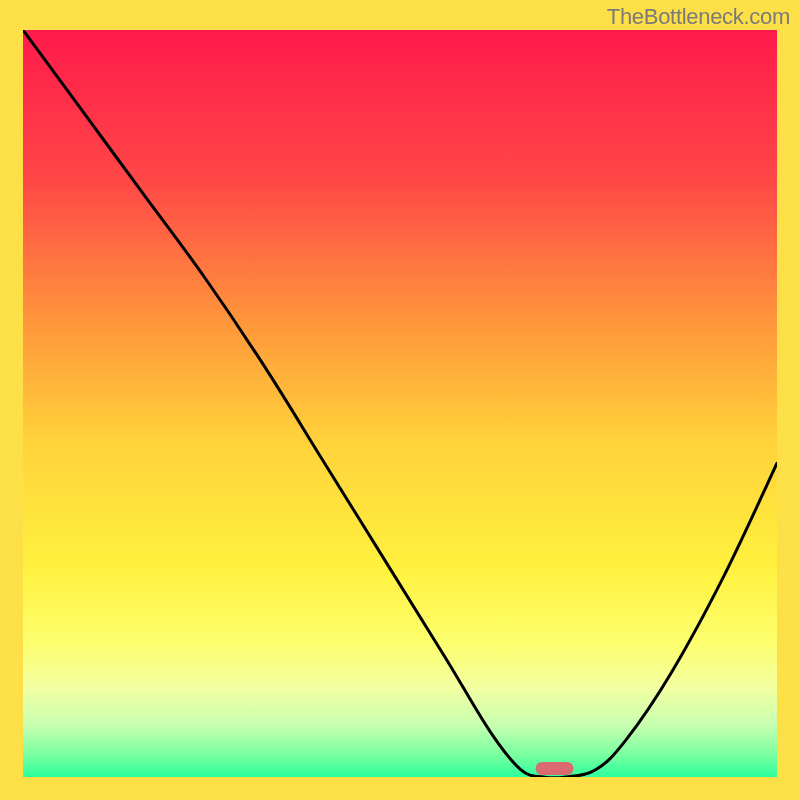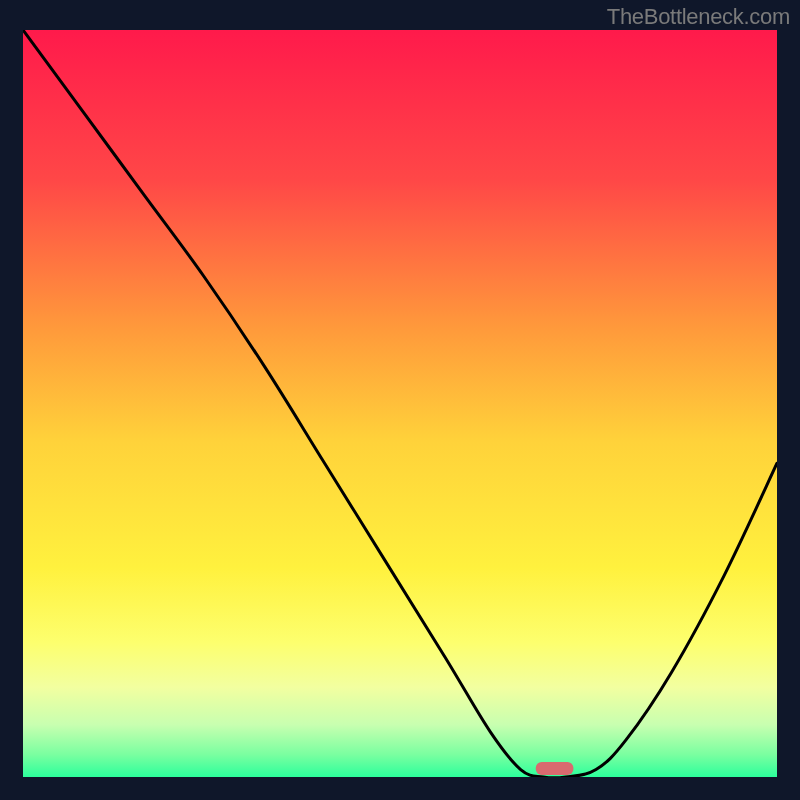--- a/index.html
+++ b/index.html
@@ -8,21 +8,21 @@
     width: 800px;
     height: 800px;
     overflow: hidden;
     background: #000;
     font-family: Arial, Helvetica, sans-serif;
   }
   .frame {
     position: relative;
     width: 800px;
     height: 800px;
-    background: #0f172a;
+    background: #fde047;
   }
   .attribution {
     position: absolute;
     top: 4px;
     right: 10px;
     color: #7a7a7a;
     font-size: 22px;
     font-weight: 500;
     letter-spacing: -0.3px;
   }

